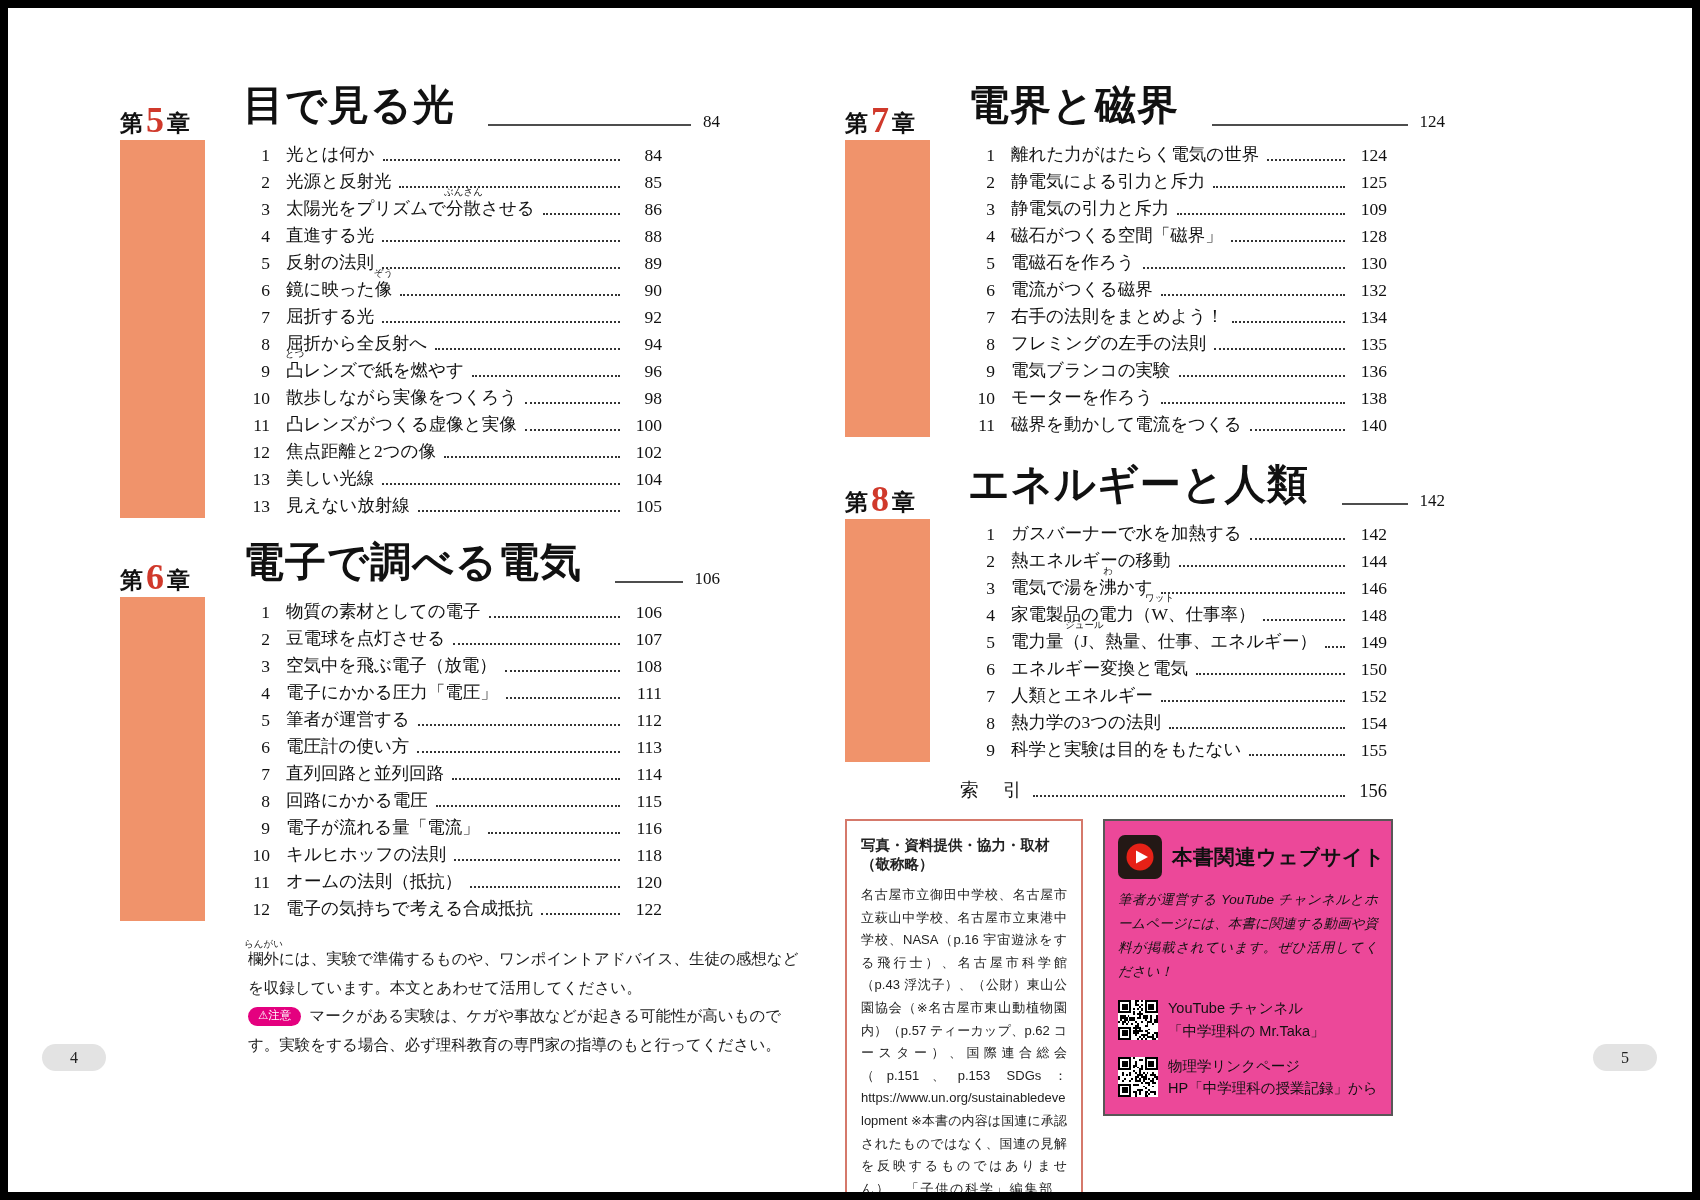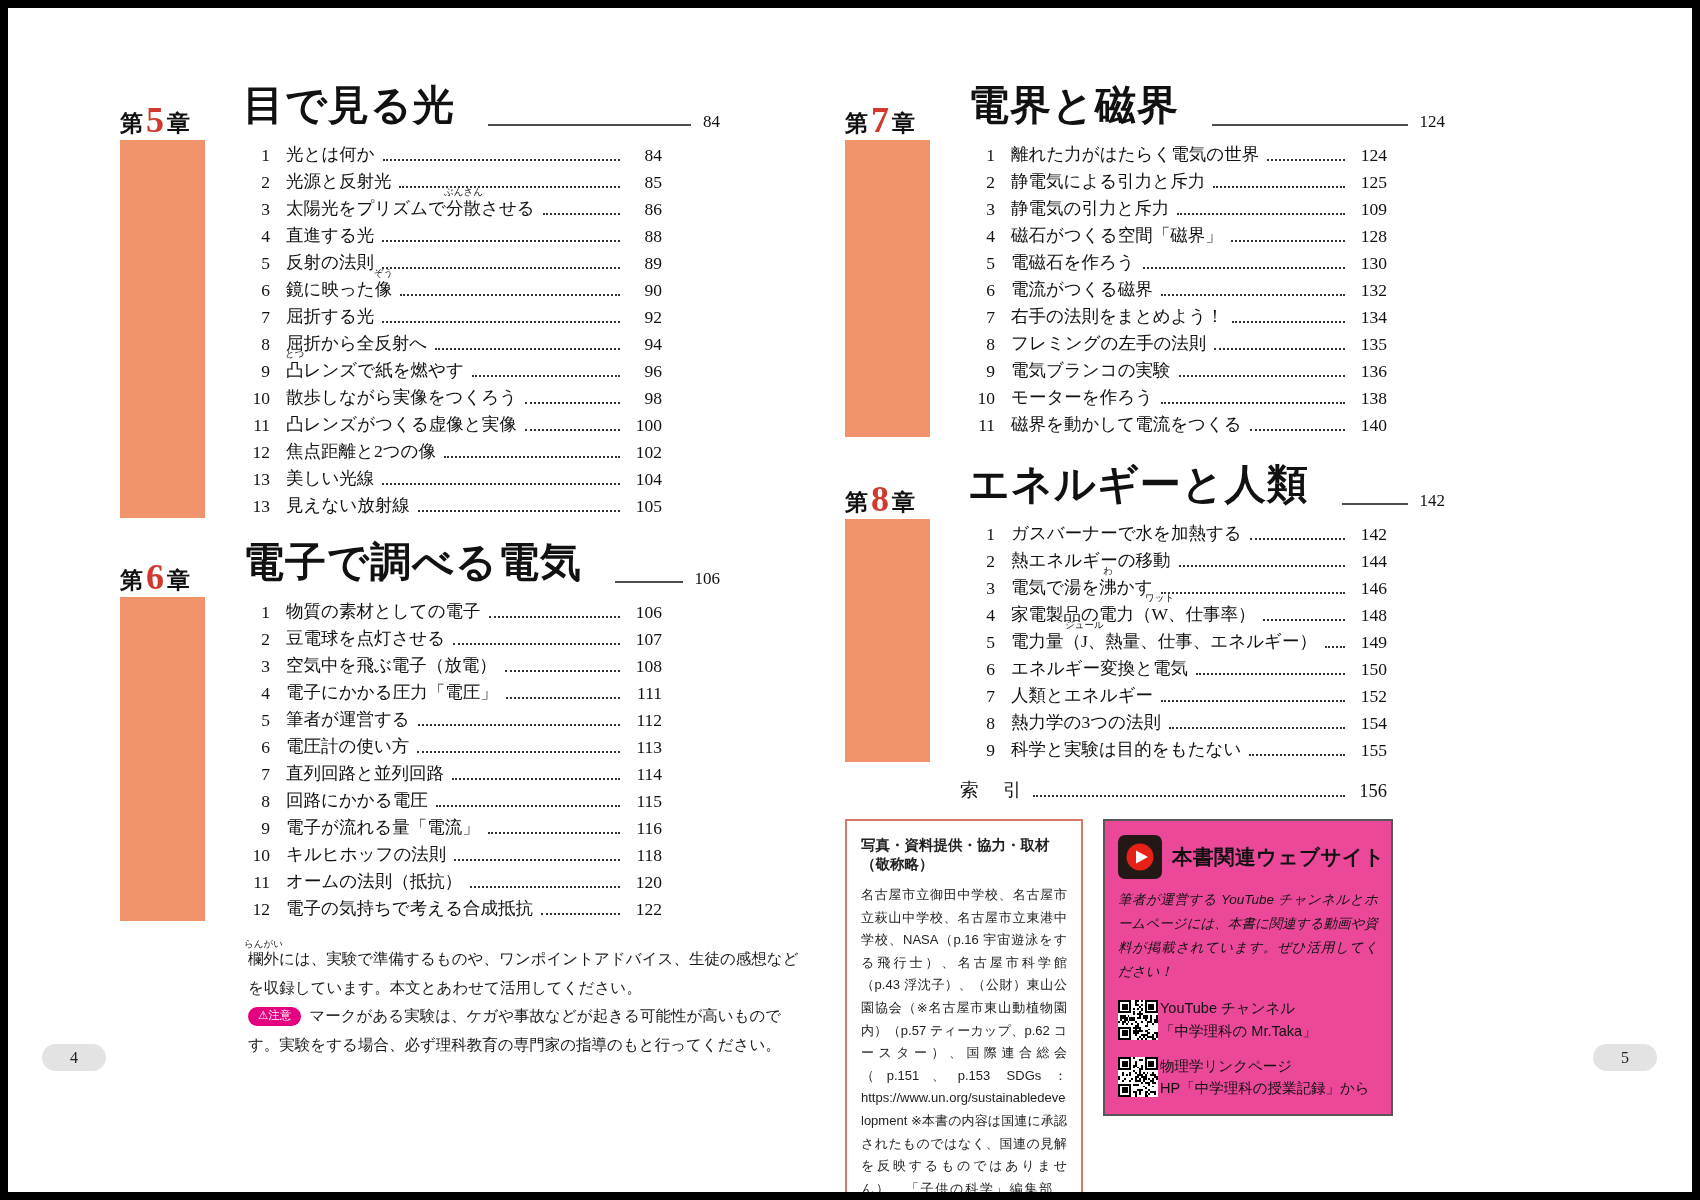--- a/index.html
+++ b/index.html
@@ -66,21 +66,21 @@
   
   .boxes{display:flex;gap:20px;margin-top:16px;align-items:flex-start;
          font-family:"Liberation Sans","DejaVu Sans",sans-serif;}
   .credits{width:238px;min-height:298px;border:2px solid var(--creditsBorder);padding:15px 14px;background:#fff;}
   .credits h3{margin:0 0 10px;font-size:14.5px;color:#222;}
   .credits p{margin:0;font-size:13px;line-height:1.74;text-align:justify;overflow-wrap:anywhere;color:#222;}
   .website{width:290px;min-height:272px;border:2px solid var(--webBorder);padding:14px 13px;background:#ec4899;}
   .web-head{display:flex;align-items:center;gap:10px;}
   .web-title{font-size:20.5px;font-weight:700;margin:0;letter-spacing:0.5px;white-space:nowrap;color:#111;}
   .website > p{margin:9px 0 0;font-size:13.5px;line-height:1.78;text-align:justify;color:#111;font-style:italic;}
-  .link-row{display:flex;gap:2px;margin-top:13px;align-items:center;}
+  .link-row{display:flex;gap:10px;margin-top:13px;align-items:center;}
   .qr{width:40px;height:40px;flex-shrink:0;}
   .link-label{font-size:14.5px;line-height:1.55;color:#111;}
 
   
   .page-tab{position:absolute;top:1036px;width:64px;height:27px;background:#E3E3E3;
             border-radius:14px;display:flex;align-items:center;justify-content:center;
             font-size:16px;color:#222;}
   #tab-left{left:34px;}
   #tab-right{left:1585px;}
 </style>

